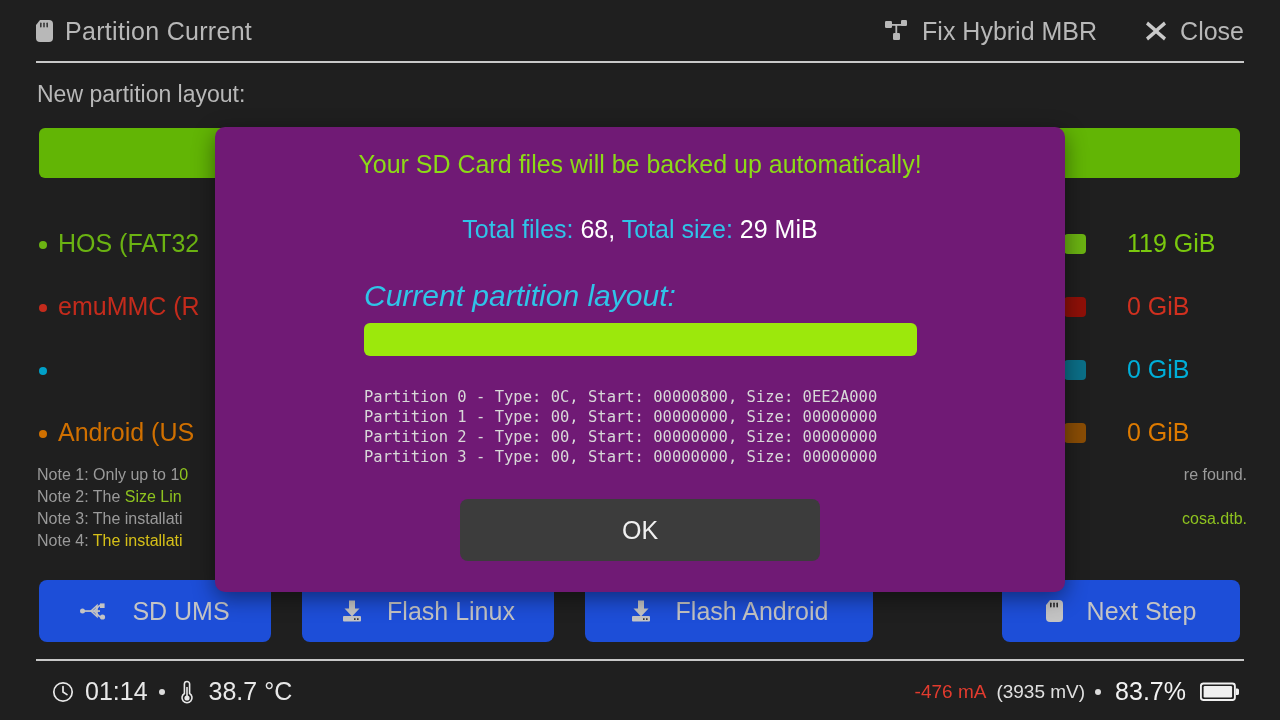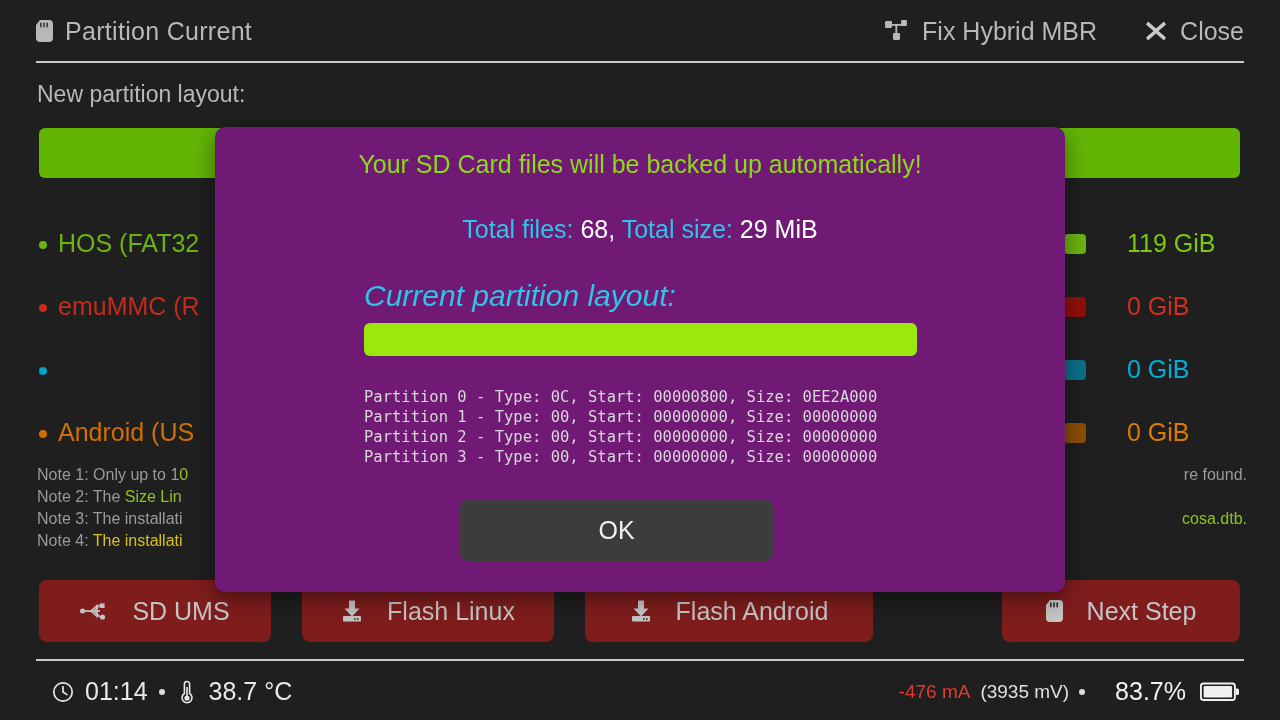--- a/index.html
+++ b/index.html
@@ -54,21 +54,21 @@
 
   .notes { position:absolute; left:37px; top:464px; width:1210px; }
   .note { font-size:16px; color:#9a9a9a; line-height:22px; white-space:nowrap; }
   .n-green { color:#8ec31f; }
   .n-yellow { color:#d6c018; }
 
   
   .btnbar { position:absolute; left:0; top:580px; width:1280px; height:62px; }
   .bbtn {
     position:absolute; top:0; height:62px;
-    background:#7f1d1d; border-radius:8px;
+    background:#1d4ed8; border-radius:8px;
     display:flex; align-items:center; justify-content:center; gap:24px;
     color:#c4c4c4; font-size:25px;
   }
   .bbtn.b1 { left:39px;  width:232px; }
   .bbtn.b2 { left:302px; width:252px; }
   .bbtn.b3 { left:585px; width:288px; }
   .bbtn.b4 { left:1002px; width:238px; }
 
   
   .status-sep {
@@ -76,21 +76,21 @@
     background:#c8c8c8;
   }
   .statusbar {
     position:absolute; left:0; top:663px; width:1280px; height:57px;
     display:flex; align-items:center;
   }
   .st-left { margin-left:52px; display:flex; align-items:center; gap:11px; color:#e8e8e8; font-size:25px; }
   .st-right { margin-left:auto; margin-right:40px; display:flex; align-items:center; gap:10px; font-size:19px; color:#e0e0e0;}
   .st-dot { width:6px; height:6px; border-radius:50%; background:#dcdcdc; display:inline-block; }
   .st-amp { color:#e23b2e; }
-  .st-pct { font-size:25px; color:#f2f2f2; margin-left:20px; }
+  .st-pct { font-size:25px; color:#f2f2f2; margin-left:4px; }
 
   
   .modal {
     position:absolute; left:215px; top:127px; width:850px; height:465px;
     background:#701a75; border-radius:10px;
     box-shadow:0 6px 22px rgba(0,0,0,.45);
   }
   .m-title {
     position:absolute; left:0; top:23px; width:850px; text-align:center;
     color:#8cdb16; font-size:25px;
@@ -107,21 +107,21 @@
   .m-bar {
     position:absolute; left:149px; top:196px; width:553px; height:33px;
     border-radius:6px; overflow:hidden; display:flex;
   }
   .m-table {
     position:absolute; left:149px; top:260px;
     font-family:"DejaVu Sans Mono", monospace; font-size:15.5px;
     color:#d8d8d8; line-height:20px; white-space:pre;
   }
   .m-ok {
-    position:absolute; left:245px; top:372px; width:313px; height:62px;
+    position:absolute; left:245px; top:372px; width:360px; height:62px;
     background:#3c3c3c; border-radius:8px;
     display:flex; align-items:center; justify-content:center;
     color:#f0f0f0; font-size:25px;
   }
 </style>
 </head>
 <body>
 
 <div id="app">
 

